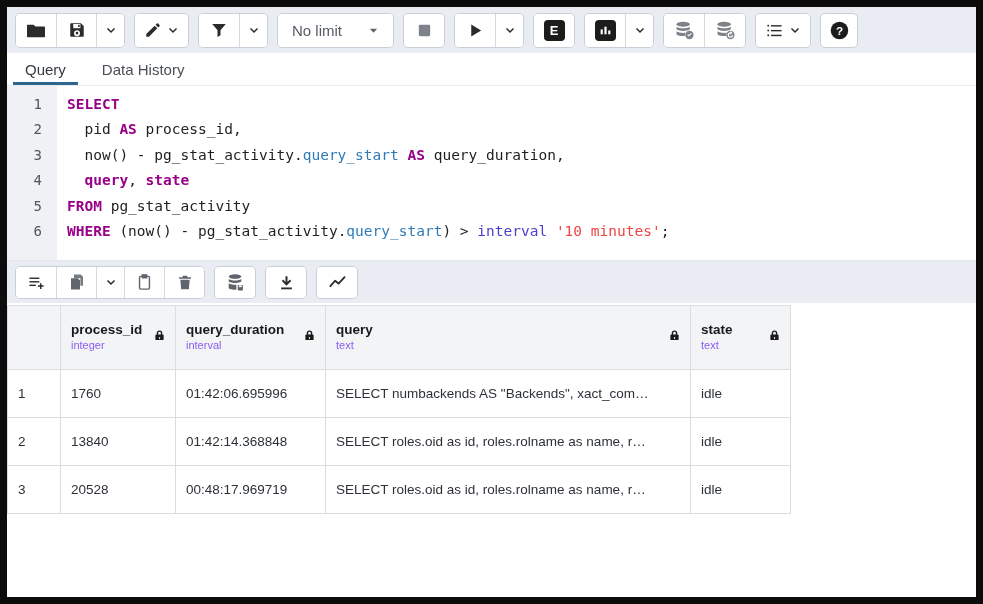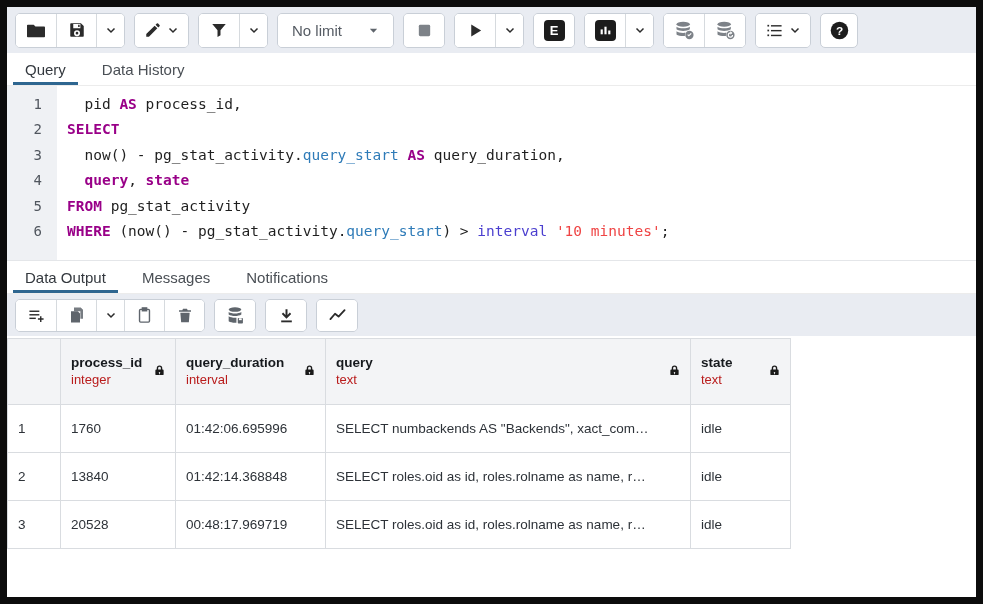--- a/index.html
+++ b/index.html
@@ -72,21 +72,21 @@
   .grid { border-collapse:collapse; margin-top:2px; }
   .grid th, .grid td {
     border:1px solid #d9dce0; font-size:13.5px; color:#2d3238;
     height:32px; padding:16px 10px; background:#fff;
   }
   .grid th { background:#f3f4f6; height:48px; text-align:left; vertical-align:middle; }
   .grid td { cursor:cell; }
   .th-inner { display:flex; align-items:center; justify-content:space-between; gap:8px; }
   .col-meta { display:flex; flex-direction:column; line-height:1.25; }
   .col-name { font-weight:bold; font-size:13.5px; color:#16191d; }
-  .col-type { font-weight:normal; font-size:13px; color:#b91c1c; }
+  .col-type { font-weight:normal; font-size:11px; color:#8b5cf6; }
   .lock { color:#1a1a1a; flex:0 0 auto; }
   .c-rownum { width:53px; color:#3c4147; }
   .c-pid { width:115px; text-align:left; }
   .c-dur { width:150px; }
   .c-query { width:365px; max-width:365px; overflow:hidden; white-space:nowrap; }
   .c-state { width:100px; }
   .below { background:#fff; height:100%; }
 </style>
 </head>
 <body>
@@ -277,34 +277,29 @@
   <div class="editor">
     <div class="gutter" id="gutter">
         <div class="gutter-num">1</div>
         <div class="gutter-num">2</div>
         <div class="gutter-num">3</div>
         <div class="gutter-num">4</div>
         <div class="gutter-num">5</div>
         <div class="gutter-num">6</div>
       </div>
     <div class="code" id="code-lines">
+        <div class="code-line"><span class="tok-kw">SELECT</span></div>
         <div class="code-line"><span class="tok-plain">  pid </span><span class="tok-kw">AS</span><span class="tok-plain"> process_id,</span></div>
-        <div class="code-line"><span class="tok-kw">SELECT</span></div>
         <div class="code-line"><span class="tok-plain">  now() - pg_stat_activity.</span><span class="tok-var">query_start</span><span class="tok-plain"> </span><span class="tok-kw">AS</span><span class="tok-plain"> query_duration,</span></div>
         <div class="code-line"><span class="tok-plain">  </span><span class="tok-kw">query</span><span class="tok-plain">, </span><span class="tok-kw">state</span></div>
         <div class="code-line"><span class="tok-kw">FROM</span><span class="tok-plain"> pg_stat_activity</span></div>
         <div class="code-line"><span class="tok-kw">WHERE</span><span class="tok-plain"> (now() - pg_stat_activity.</span><span class="tok-var">query_start</span><span class="tok-plain">) &gt; </span><span class="tok-builtin">interval</span><span class="tok-plain"> </span><span class="tok-str">'10 minutes'</span><span class="tok-plain">;</span></div>
       </div>
   </div>
 
-  <div class="tabbar" id="tabs-output">
-      <div class="tab active">Data Output</div>
-      <div class="tab">Messages</div>
-      <div class="tab">Notifications</div>
-    </div>
 
   <div class="toolbar-data">
     <div class="btn-group">
       <button class="btn-seg">
         <span class="icon">
           <svg width="19" height="17" viewBox="0 0 24 24" fill="currentColor">
               <rect x="2" y="5" width="14" height="2"></rect>
               <rect x="2" y="10" width="14" height="2"></rect>
               <rect x="2" y="15" width="9" height="2"></rect>
               <path d="M17 13h2v3h3v2h-3v3h-2v-3h-3v-2h3v-3z"></path>

